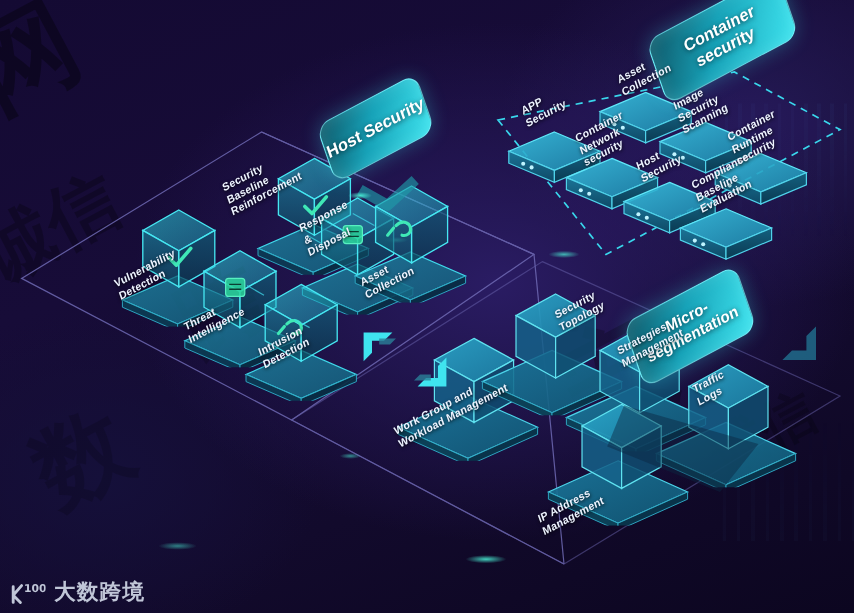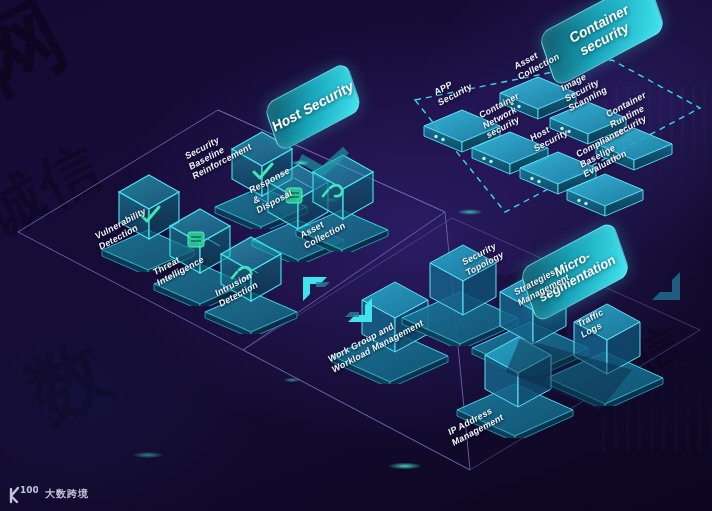--- a/index.html
+++ b/index.html
@@ -54,21 +54,21 @@
        transform:rotate(-28deg) skewX(-9deg);transform-origin:50% 50%;
        display:flex;align-items:center;justify-content:center;}
   .bub span{color:#ffffff;font-weight:700;text-shadow:0 1px 4px rgba(0,30,40,.75);
             text-align:center;line-height:1.12;white-space:pre-line;
             transform:skewX(9px);}
 
   
   .logo{position:absolute;left:8px;bottom:6px;display:flex;align-items:center;gap:7px;
         opacity:.92;}
   .logo .mark{position:relative;width:30px;height:22px;}
-  .logo .cn{color:#cfd6e6;font-size:10px;font-weight:700;
+  .logo .cn{color:#cfd6e6;font-size:18px;font-weight:700;
             font-family:"DejaVu Sans",sans-serif;letter-spacing:1px;line-height:16px;}
 </style>
 </head>
 <body>
 
 <div id="stage">
 
   <div class="wm wm1">网</div>
   <div class="wm wm2">诚信</div>
   <div class="wm wm3">跨</div>

